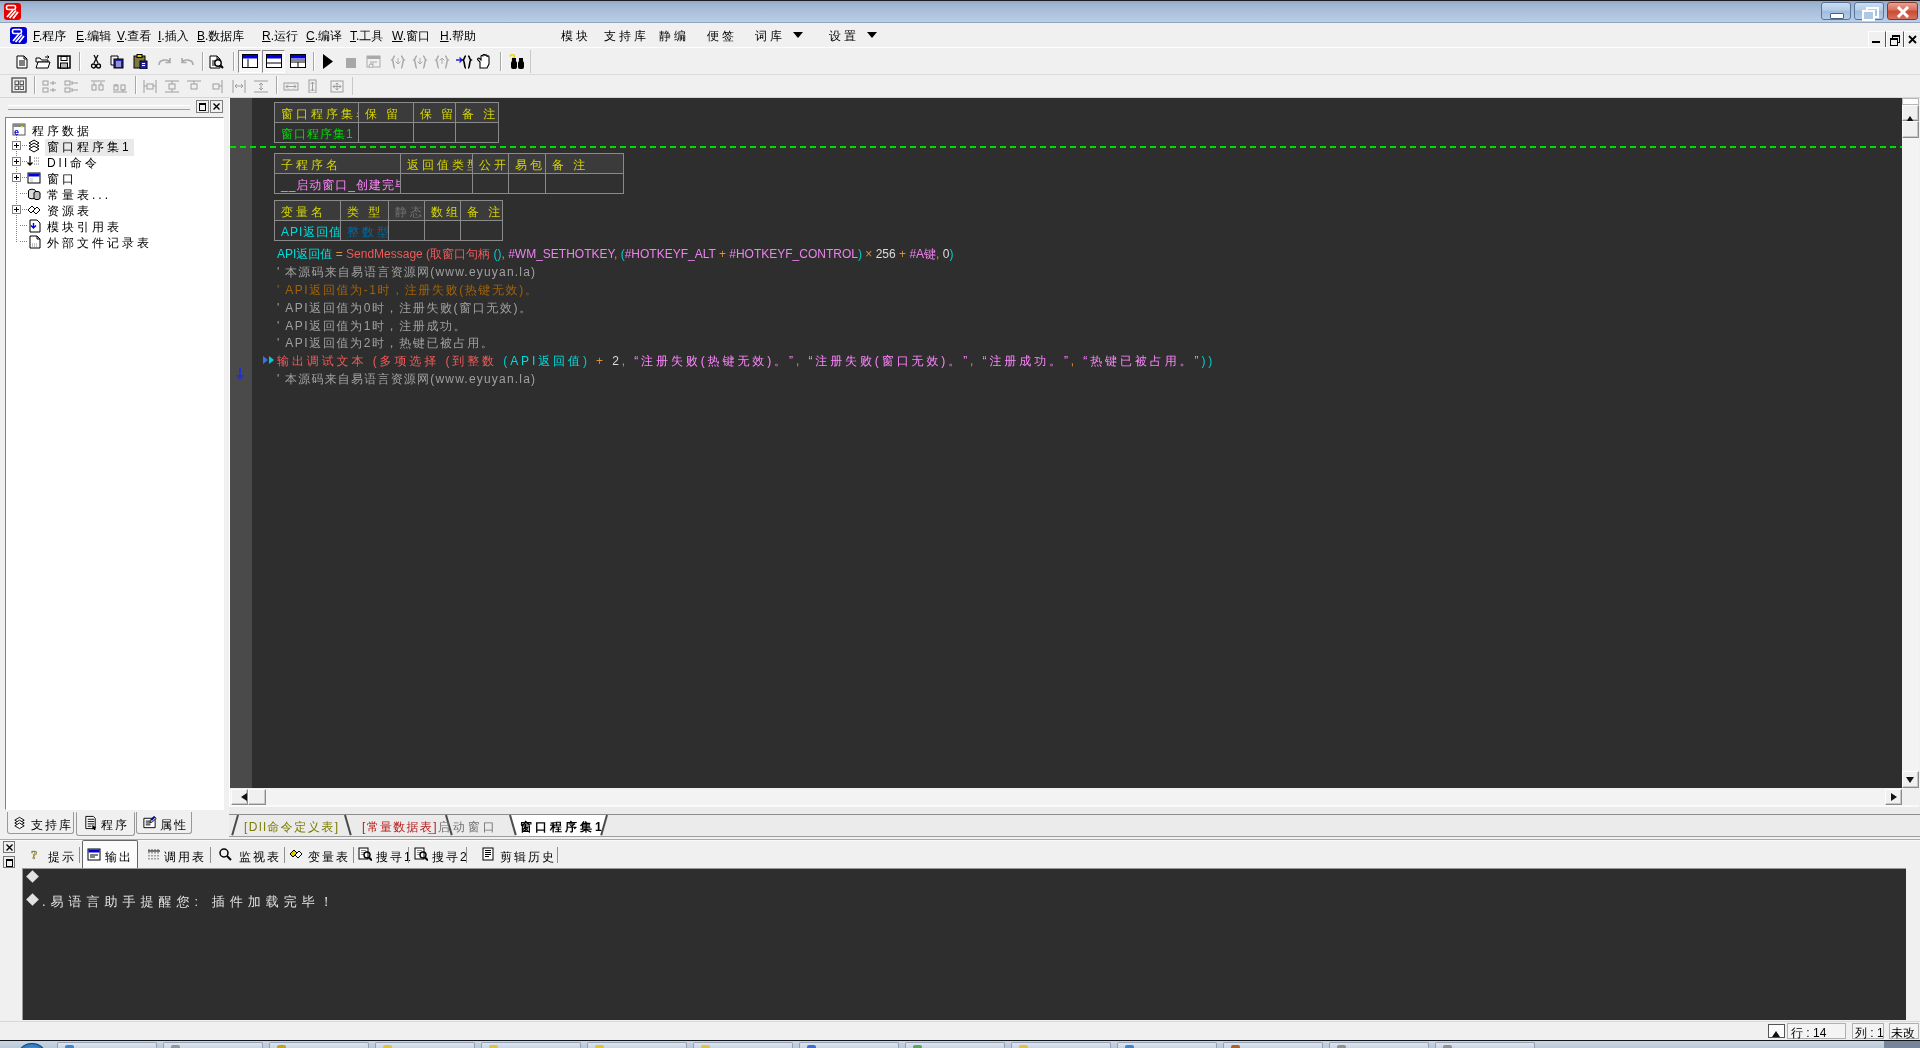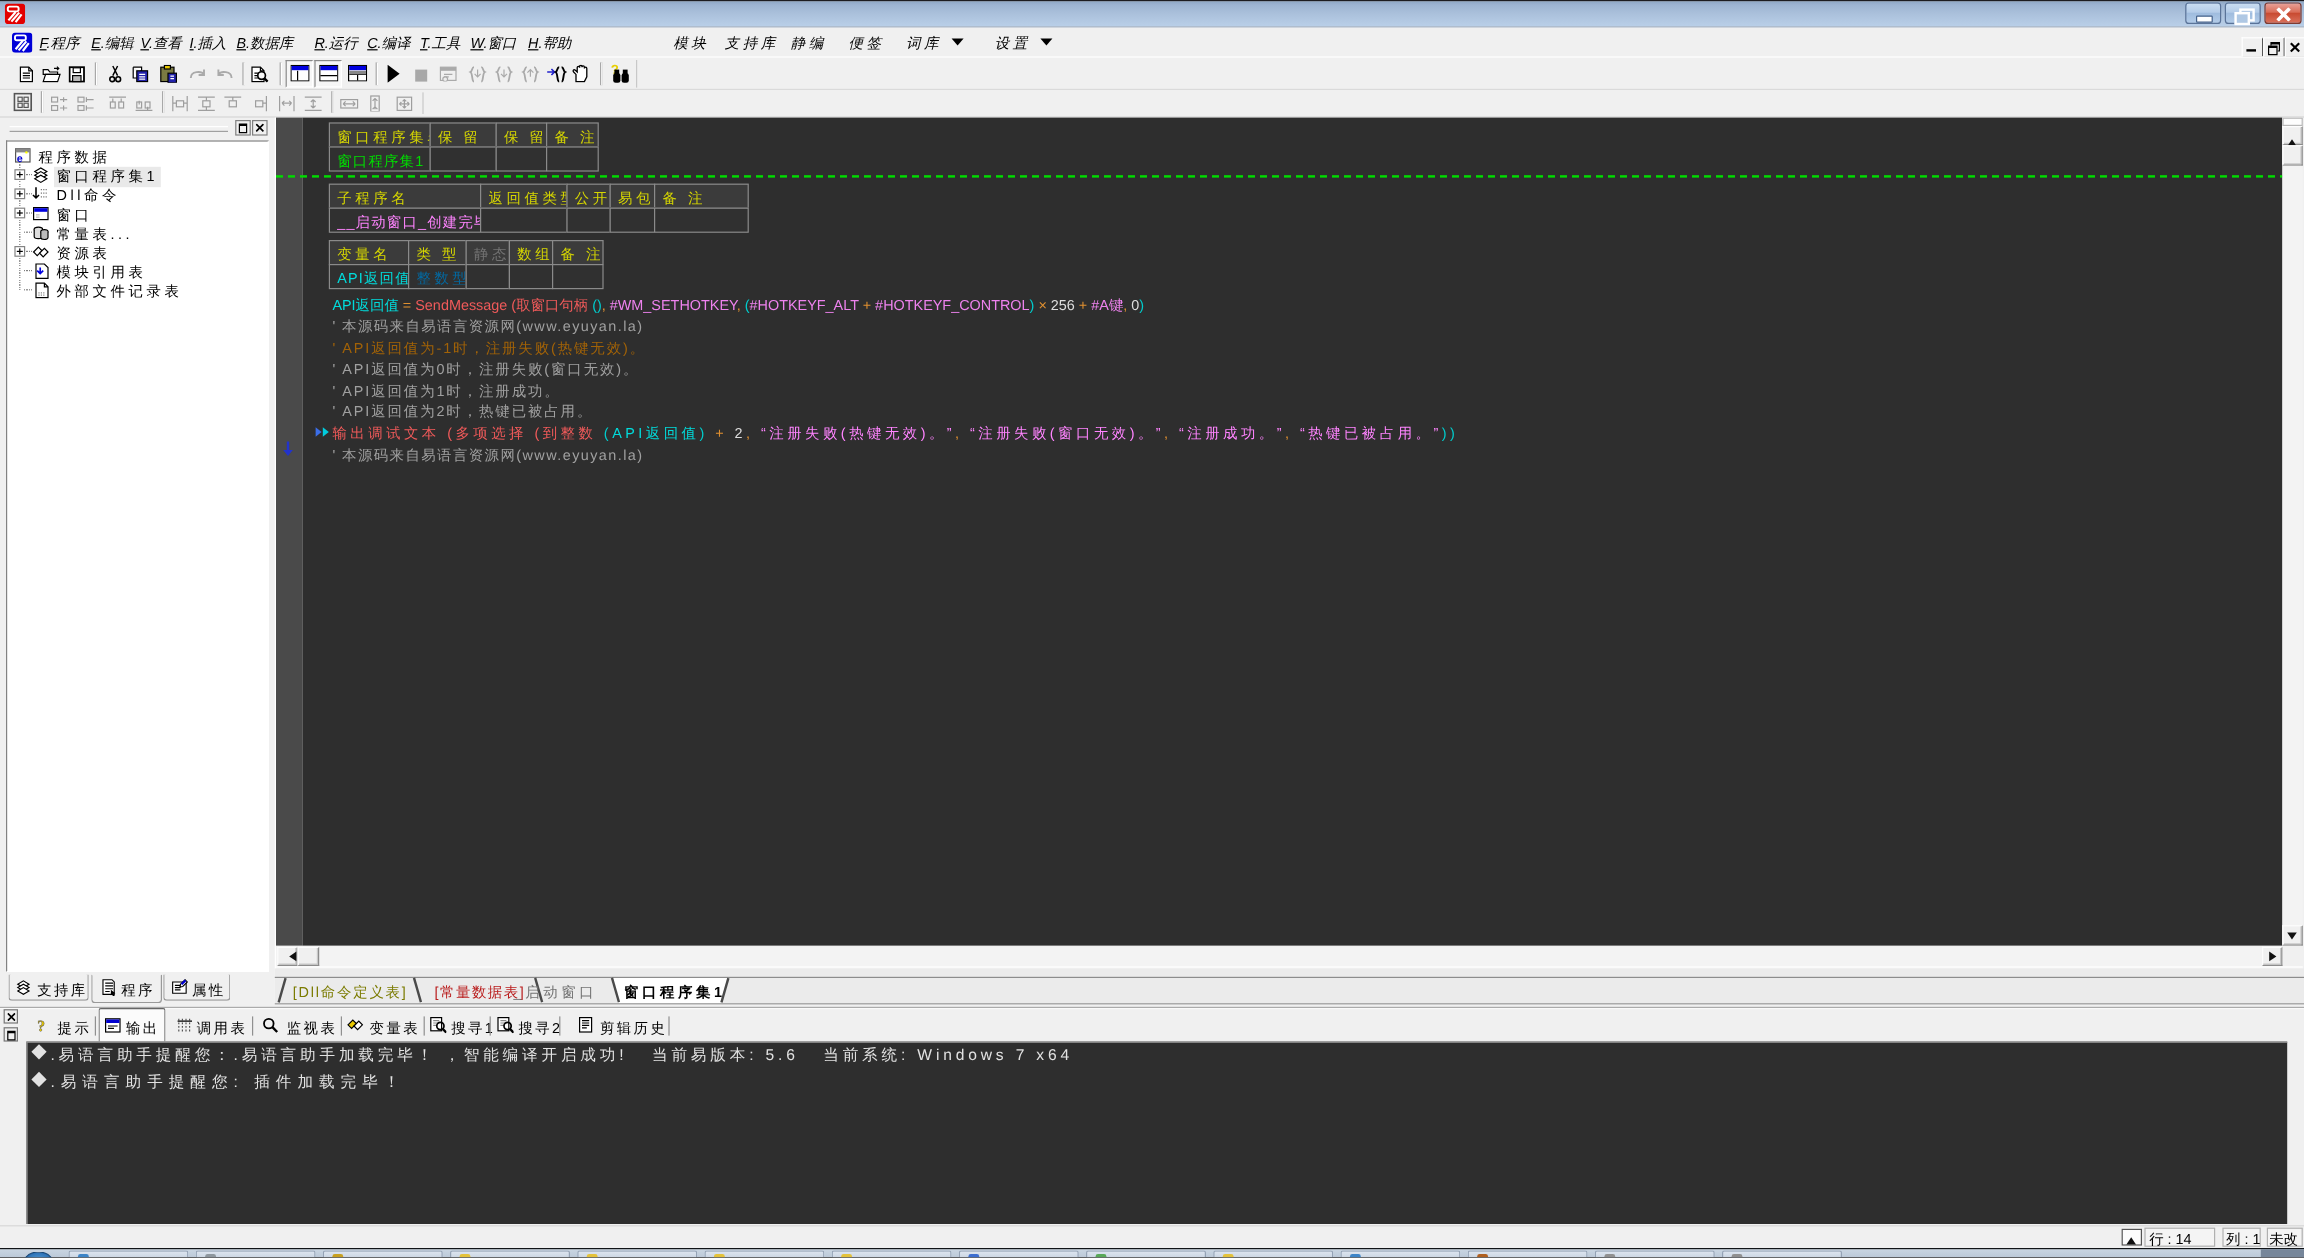--- a/index.html
+++ b/index.html
@@ -11,21 +11,21 @@
 #titlebar{left:0;top:0;width:1920px;height:23px;
   background:linear-gradient(180deg,#8FA8C6 0,#9DB4D2 15%,#A9BFDA 45%,#B9CFE8 100%);
   border-top:1px solid #1d1d21;border-bottom:1px solid #93A4BA;box-sizing:border-box;}
 #title-ico{left:4px;top:3px;width:17px;height:17px;}
 #title-txt{left:27px;top:4px;color:#0a0a0a;font-size:12.5px;white-space:nowrap;letter-spacing:1.3px;}
 .capbtn{top:2px;width:30px;height:18px;border-radius:3px;border:1px solid #5A7398;box-sizing:border-box;}
 .capbtn.min{left:1821px;background:linear-gradient(180deg,#CADDF2 0,#B4CCE8 45%,#9FBCDE 50%,#B2CBE8 100%);}
 .capbtn.max{left:1854px;background:linear-gradient(180deg,#CADDF2 0,#B4CCE8 45%,#9FBCDE 50%,#B2CBE8 100%);}
 .capbtn.cls{left:1887px;width:31px;background:linear-gradient(180deg,#E8A198 0,#D96C57 45%,#C84A31 50%,#D9705B 100%);border-color:#7e3a30;}
 #menubar{left:0;top:23px;width:1920px;height:24px;background:#F0F0F0;}
-.mi{top:28px;white-space:nowrap;font-style:italic;}
+.mi{top:28px;white-space:nowrap;}
 .mi u{text-decoration:underline;}
 #tb1{left:0;top:47px;width:1920px;height:27px;background:#F0F0F0;border-top:1px solid #fff;box-sizing:border-box;}
 #tb2{left:0;top:74px;width:1920px;height:24px;background:#F0F0F0;border-top:1px solid #DADADA;border-bottom:1px solid #D6D6D6;box-sizing:border-box;}
 .tsep{top:52px;width:1px;height:19px;background:#A8A8A8;border-right:1px solid #fff;}
 </style>
 </head>
 <body>
 <div id="scr">
 <div class="ab" id="titlebar"></div>
 <svg class="ab" id="title-ico" viewBox="0 0 17 17">
@@ -505,21 +505,20 @@
     <div class="ab cj2" style="left:432px;top:849px">搜寻2</div>
     <div class="ab" style="left:466px;top:847px;width:1px;height:16px;background:#909090"></div>
     <svg class="ab" style="left:481px;top:847px" width="14" height="14" viewBox="0 0 14 14">
       <rect x="2" y="1" width="10" height="12" fill="#fff" stroke="#000"></rect>
       <path d="M4 3.5 h6 M4 5.5 h6 M4 7.5 h6 M4 9.5 h4" stroke="#000"></path>
     </svg>
     <div class="ab cj2" style="left:500px;top:849px">剪辑历史</div>
     <div class="ab" style="left:557px;top:847px;width:1px;height:16px;background:#909090"></div>
     <div class="ab" style="left:22px;top:868px;width:1884px;height:152px;background:#2E2E2E;border-top:1px solid #999;border-left:1px solid #999;box-sizing:border-box"></div>
     <div class="ab" style="left:28px;top:872px;width:9px;height:9px;background:#E2E2E2;transform:rotate(45deg)"></div>
-    <div class="ab" style="left:42px;top:870px;color:#E2E2E2;white-space:nowrap;font-size:13px;letter-spacing:3.2px">.易语言助手提醒您：.易语言助手加载完毕！ ，智能编译开启成功!&nbsp;&nbsp;&nbsp;当前易版本: 5.6&nbsp;&nbsp;&nbsp;当前系统: Windows 7 x64</div>
     <div class="ab" style="left:28px;top:895px;width:9px;height:9px;background:#E2E2E2;transform:rotate(45deg)"></div>
     <div class="ab" style="left:42px;top:893px;color:#E2E2E2;white-space:nowrap;font-size:13px;letter-spacing:5px">.易语言助手提醒您: 插件加载完毕！</div>
     <div class="ab" style="left:0px;top:1021px;width:1920px;height:19px;background:#F0F0F0;border-top:1px solid #D8D8D8;box-sizing:border-box"></div>
     <div class="ab" style="left:1768px;top:1024px;width:17px;height:14px;background:#FCFCFC;border:1px solid #555;box-sizing:border-box"></div>
     <div class="ab" style="left:1772px;top:1027px;width:0;height:0;border:4.5px solid transparent;border-bottom:6px solid #111"></div>
     <div class="ab" style="left:1787px;top:1023px;width:59px;height:16px;background:#F4F4F4;border:1px solid #B0B0B0;box-sizing:border-box"></div>
     <div class="ab" style="left:1791px;top:1025px;white-space:nowrap">行 : 14</div>
     <div class="ab" style="left:1852px;top:1023px;width:32px;height:16px;background:#F4F4F4;border:1px solid #B0B0B0;box-sizing:border-box"></div>
     <div class="ab" style="left:1855px;top:1025px;white-space:nowrap">列 : 1</div>
     <div class="ab" style="left:1889px;top:1023px;width:30px;height:16px;background:#F4F4F4;border:1px solid #B0B0B0;box-sizing:border-box"></div>

